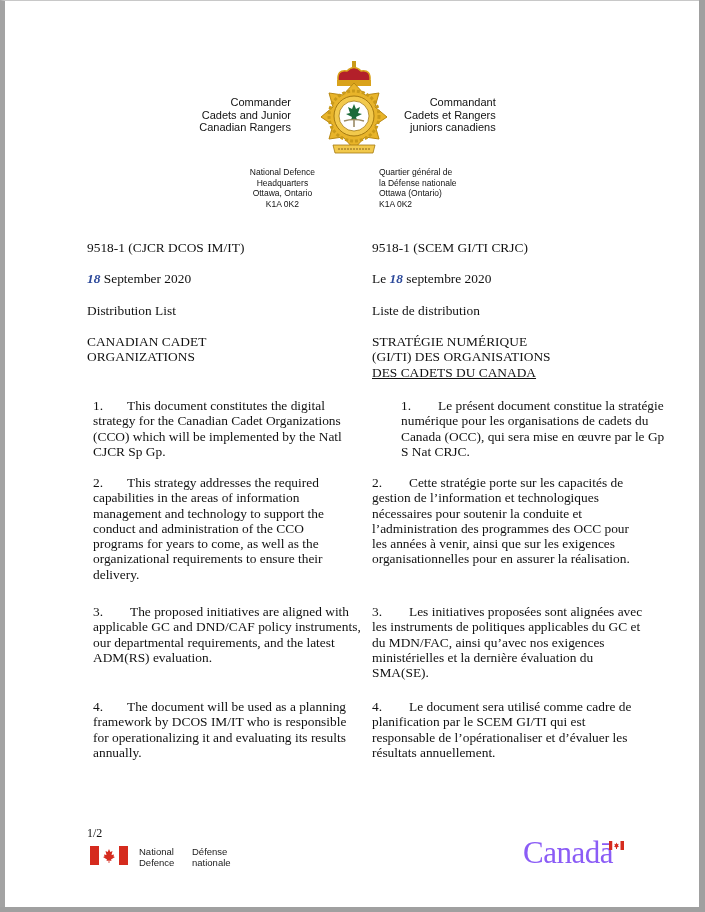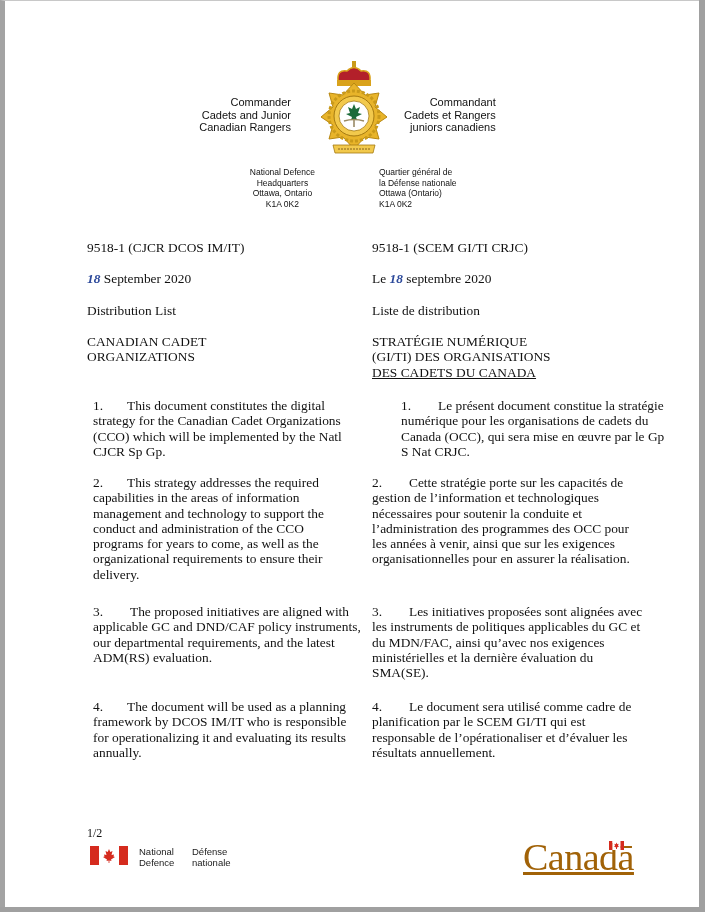--- a/index.html
+++ b/index.html
@@ -33,21 +33,21 @@
   .u { text-decoration: underline; }
   .datenum { color: #2d4a9b; font-style: italic; font-weight: bold; }
 
   .para { position: absolute; }
   .para .num { display: inline-block; }
 
   .footer-page { position: absolute; left: 82px; top: 825px; font-size: 12px; }
   .fip { position: absolute; left: 85px; top: 845px; width: 38px; height: 19px; }
   .fip-text1 { position: absolute; left: 134px; top: 845px; font-size: 9.5px; line-height: 11px; color: #222; }
   .fip-text2 { position: absolute; left: 187px; top: 845px; font-size: 9.5px; line-height: 11px; color: #222; }
-  .wordmark { position: absolute; left: 518px; top: 834px; font-size: 38px; letter-spacing: -0.5px; color: #a16207; text-decoration: underline; }
+  .wordmark { position: absolute; left: 518px; top: 834px; font-size: 31px; letter-spacing: -0.5px; color: #8b5cf6; }
   .wm-flag { position: absolute; left: 604px; top: 840px; width: 15px; height: 9px; }
 </style>
 </head>
 <body>
 
 <div class="page">
 
   <div class="hdr-en sans">
     <div>Commander</div>
     <div>Cadets and Junior</div>

